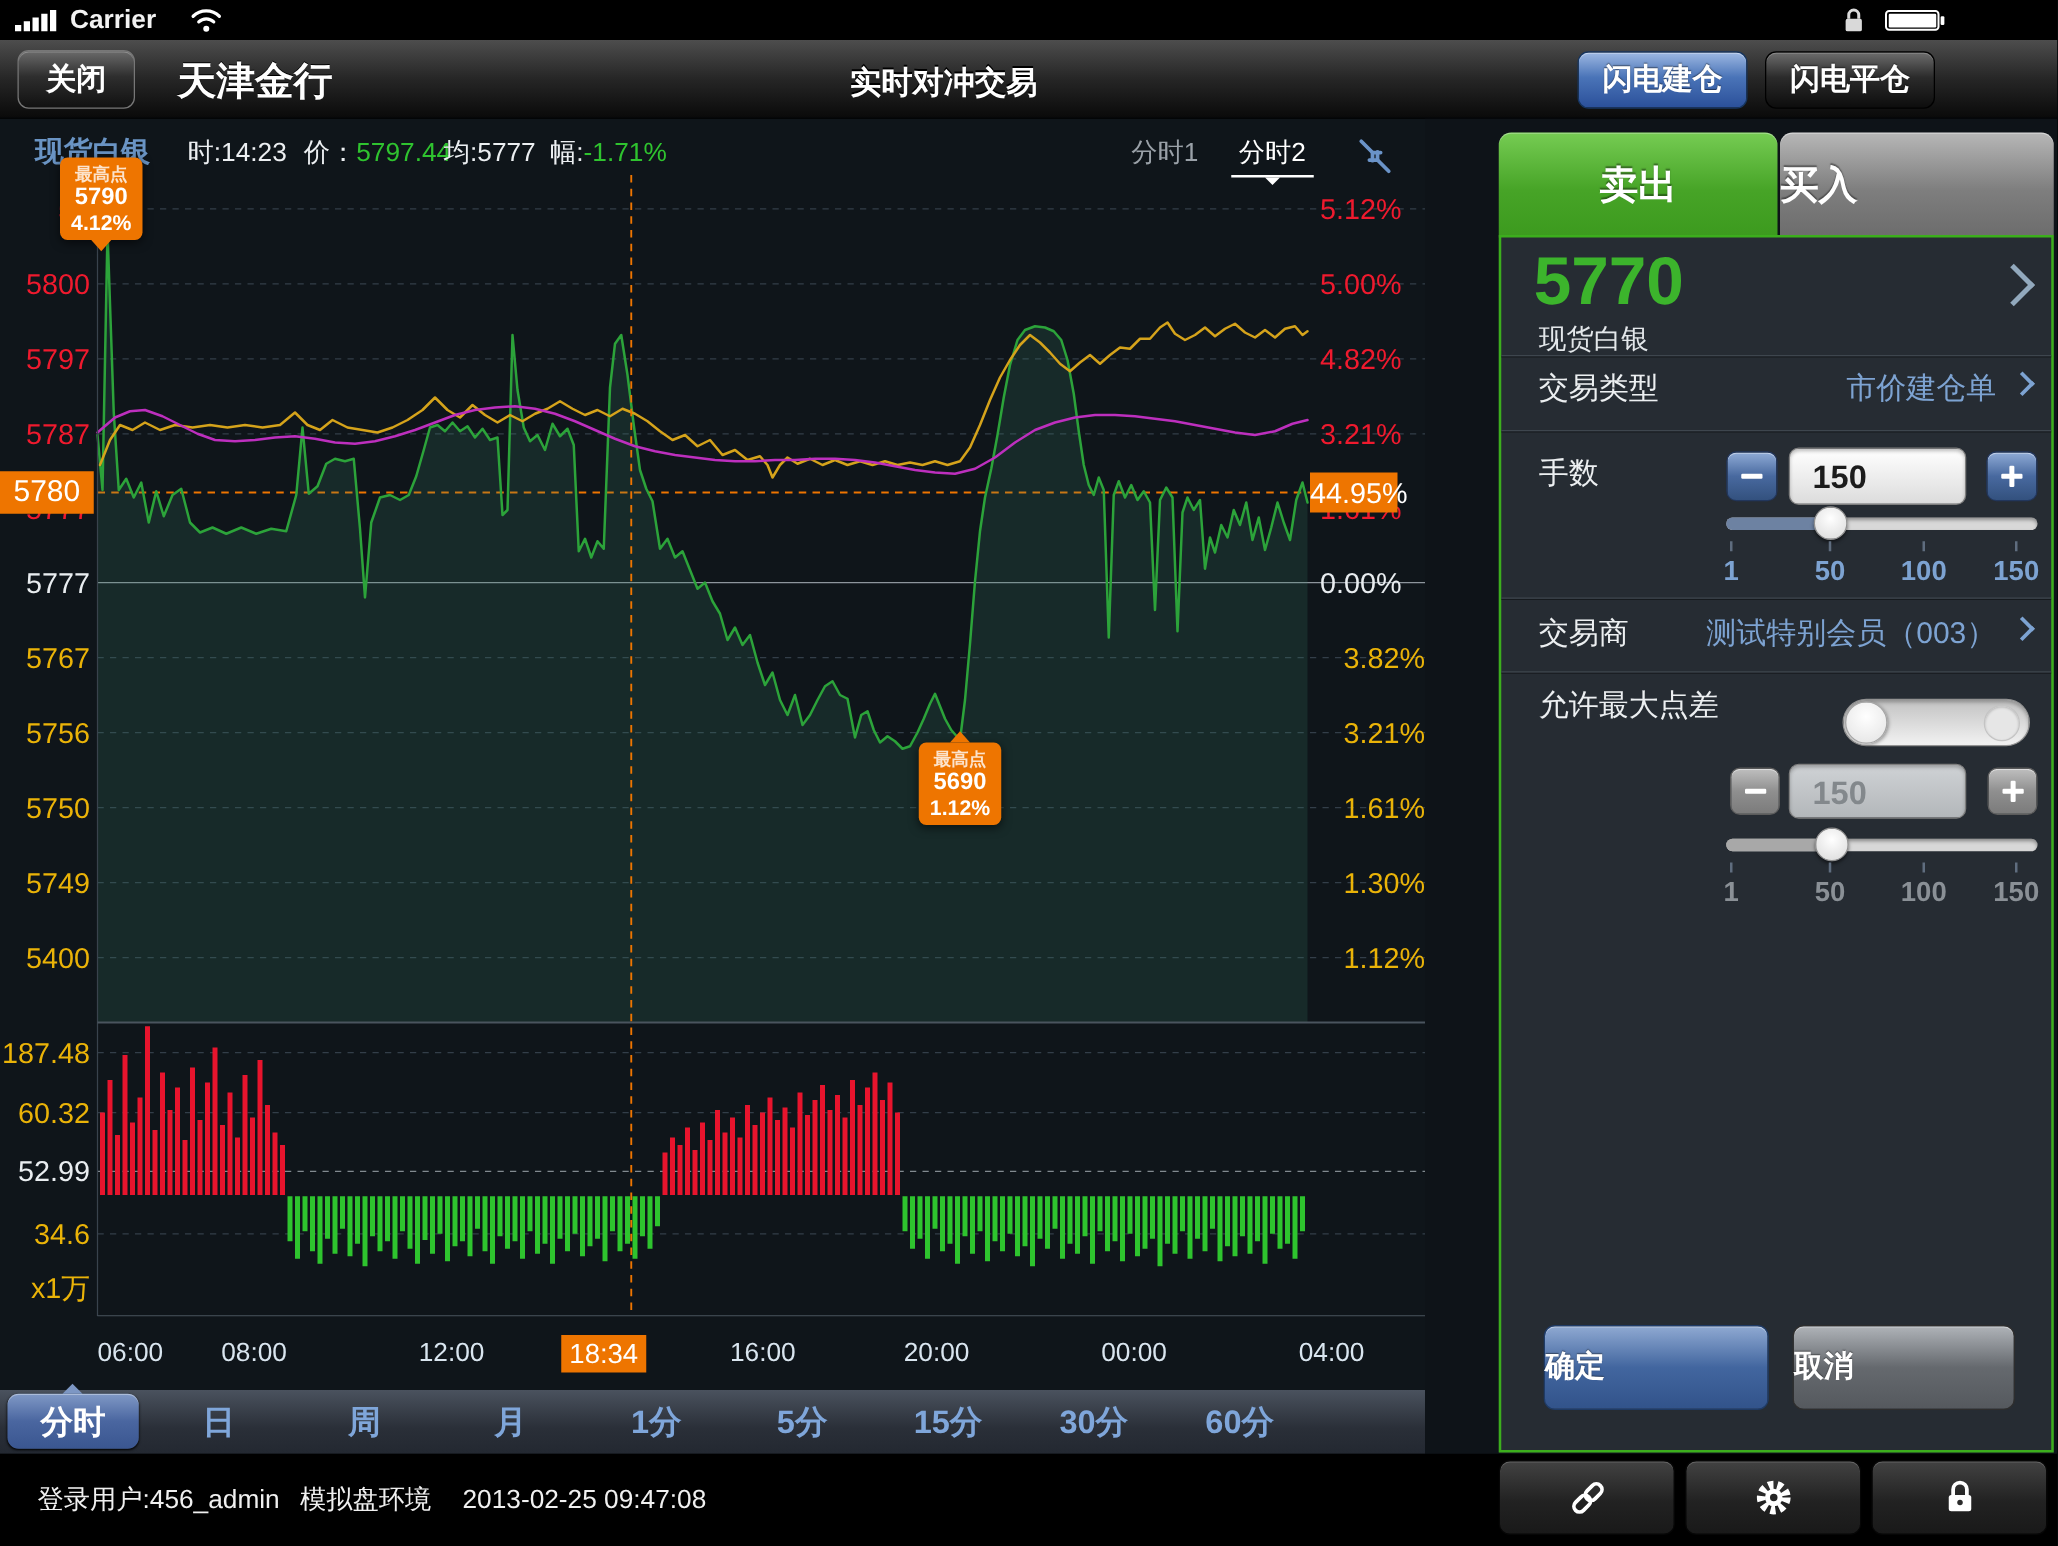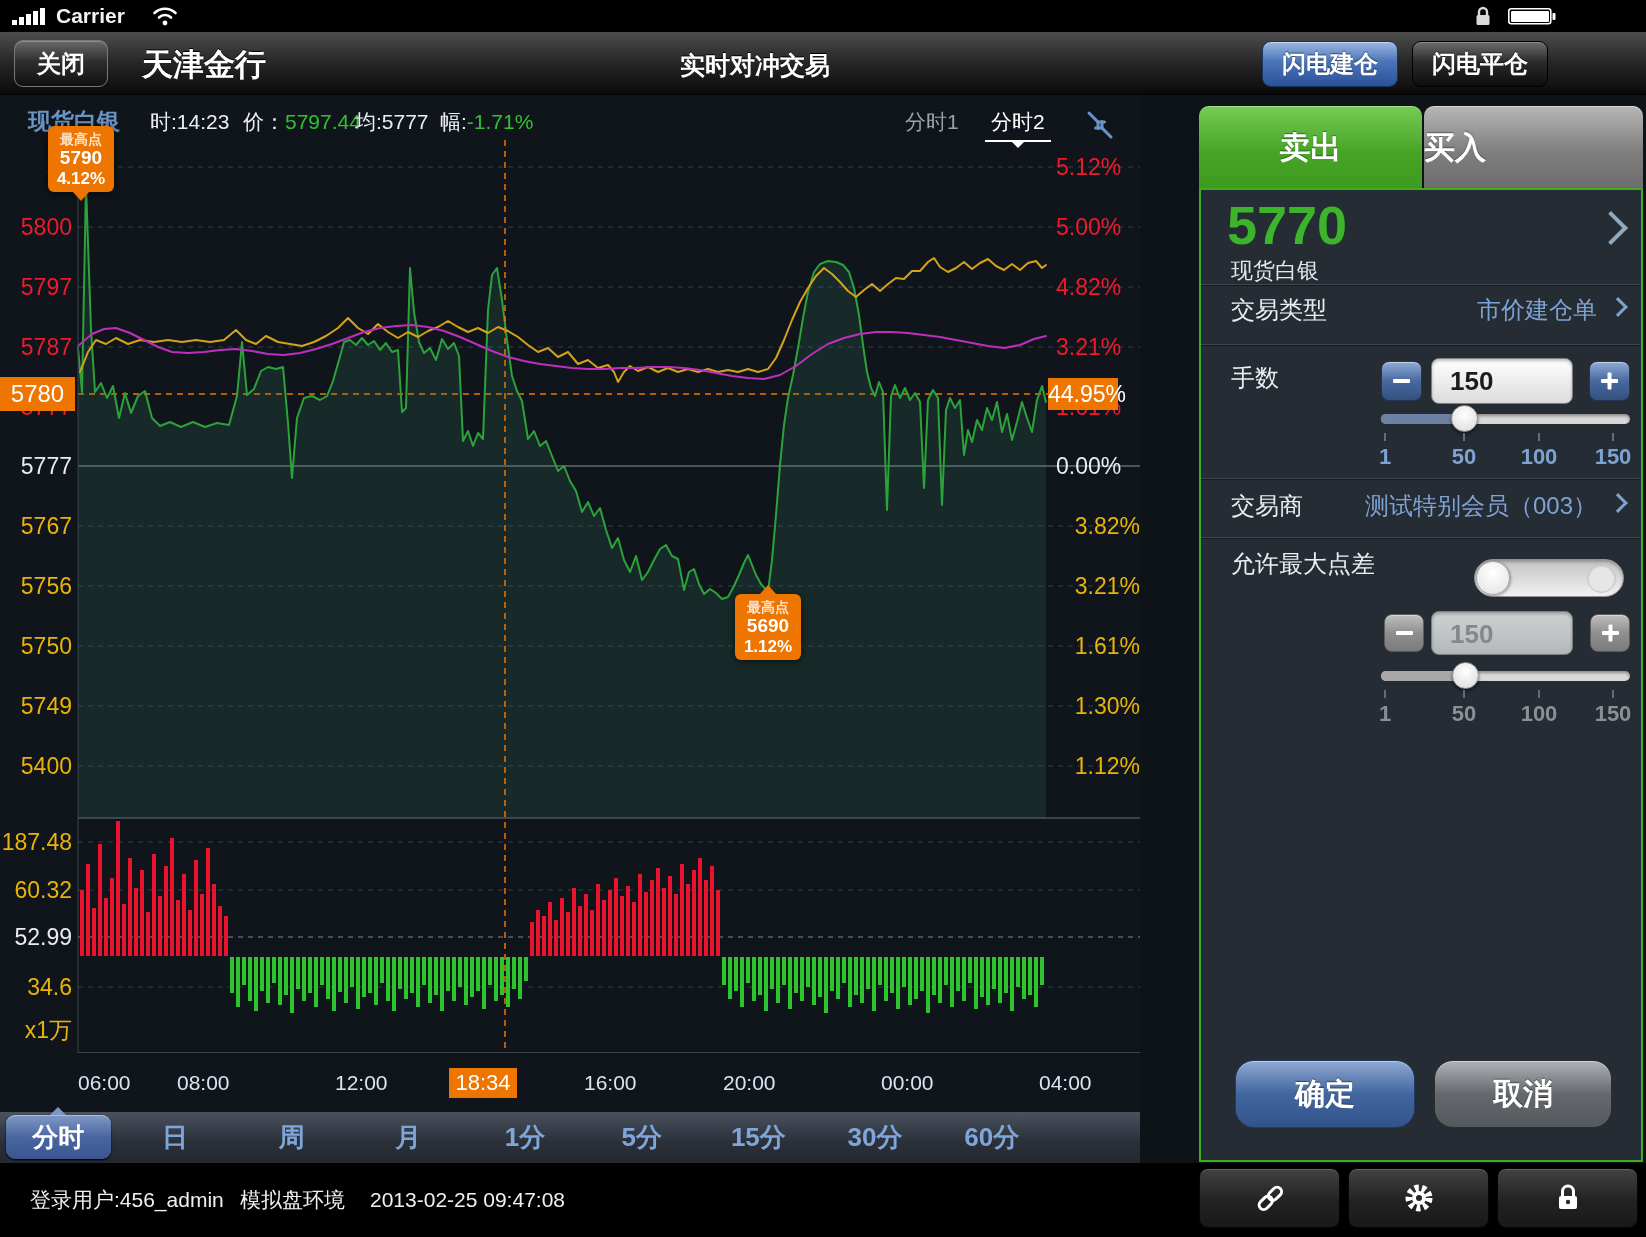--- a/index.html
+++ b/index.html
@@ -112,22 +112,22 @@
   .slider.gray .fill{background:#a8a8a8;}
   .tickmark{position:absolute;width:2px;height:8px;background:#5f6d7f;}
   .ticklbl{position:absolute;width:70px;text-align:center;font-size:22px;font-weight:bold;color:#7da3d2;transform:translateX(-50%);}
   .ticklbl.gray{color:#8a9096;}
   .toggle{position:absolute;left:273px;top:369px;width:150px;height:38px;border-radius:19px;
     background:linear-gradient(#c2c2c2,#f2f2f2);border:1px solid #939393;box-shadow:inset 0 2px 3px rgba(0,0,0,.25);}
   .toggle .knob{position:absolute;left:1px;top:1px;width:34px;height:34px;border-radius:50%;
     background:radial-gradient(circle at 50% 35%,#fff,#e2e2e2);border:1px solid #a5a5a5;box-shadow:1px 1px 3px rgba(0,0,0,.35);}
   .toggle .ghost{position:absolute;right:7px;top:4px;width:29px;height:29px;border-radius:50%;
     background:#e6e6e6;border:1px solid #c4c4c4;box-shadow:inset 0 1px 2px rgba(0,0,0,.2);}
-  .bigbtn{position:absolute;top:870px;height:68px;border-radius:19px;color:#fff;font-size:30px;font-weight:bold;
-    text-align:center;line-height:66px;text-shadow:0 -1px 1px rgba(0,0,0,.45);}
+  .bigbtn{position:absolute;top:870px;height:68px;border-radius:9px;color:#fff;font-size:24px;font-weight:bold;
+    line-height:66px;text-shadow:0 -1px 1px rgba(0,0,0,.45);}
   .bigbtn.confirm{left:34px;width:180px;background:linear-gradient(#8fa9d2,#42669f 50%,#32538a);
     border:1px solid #1f3b66;box-shadow:inset 0 1px 0 rgba(255,255,255,.4);}
   .bigbtn.cancel{left:233px;width:178px;background:linear-gradient(#afb3b8,#65696e 50%,#55595e);
     border:1px solid #2e2e2e;box-shadow:inset 0 1px 0 rgba(255,255,255,.4);}
 </style>
 </head>
 <body>
 
 <div class="screen">
 

